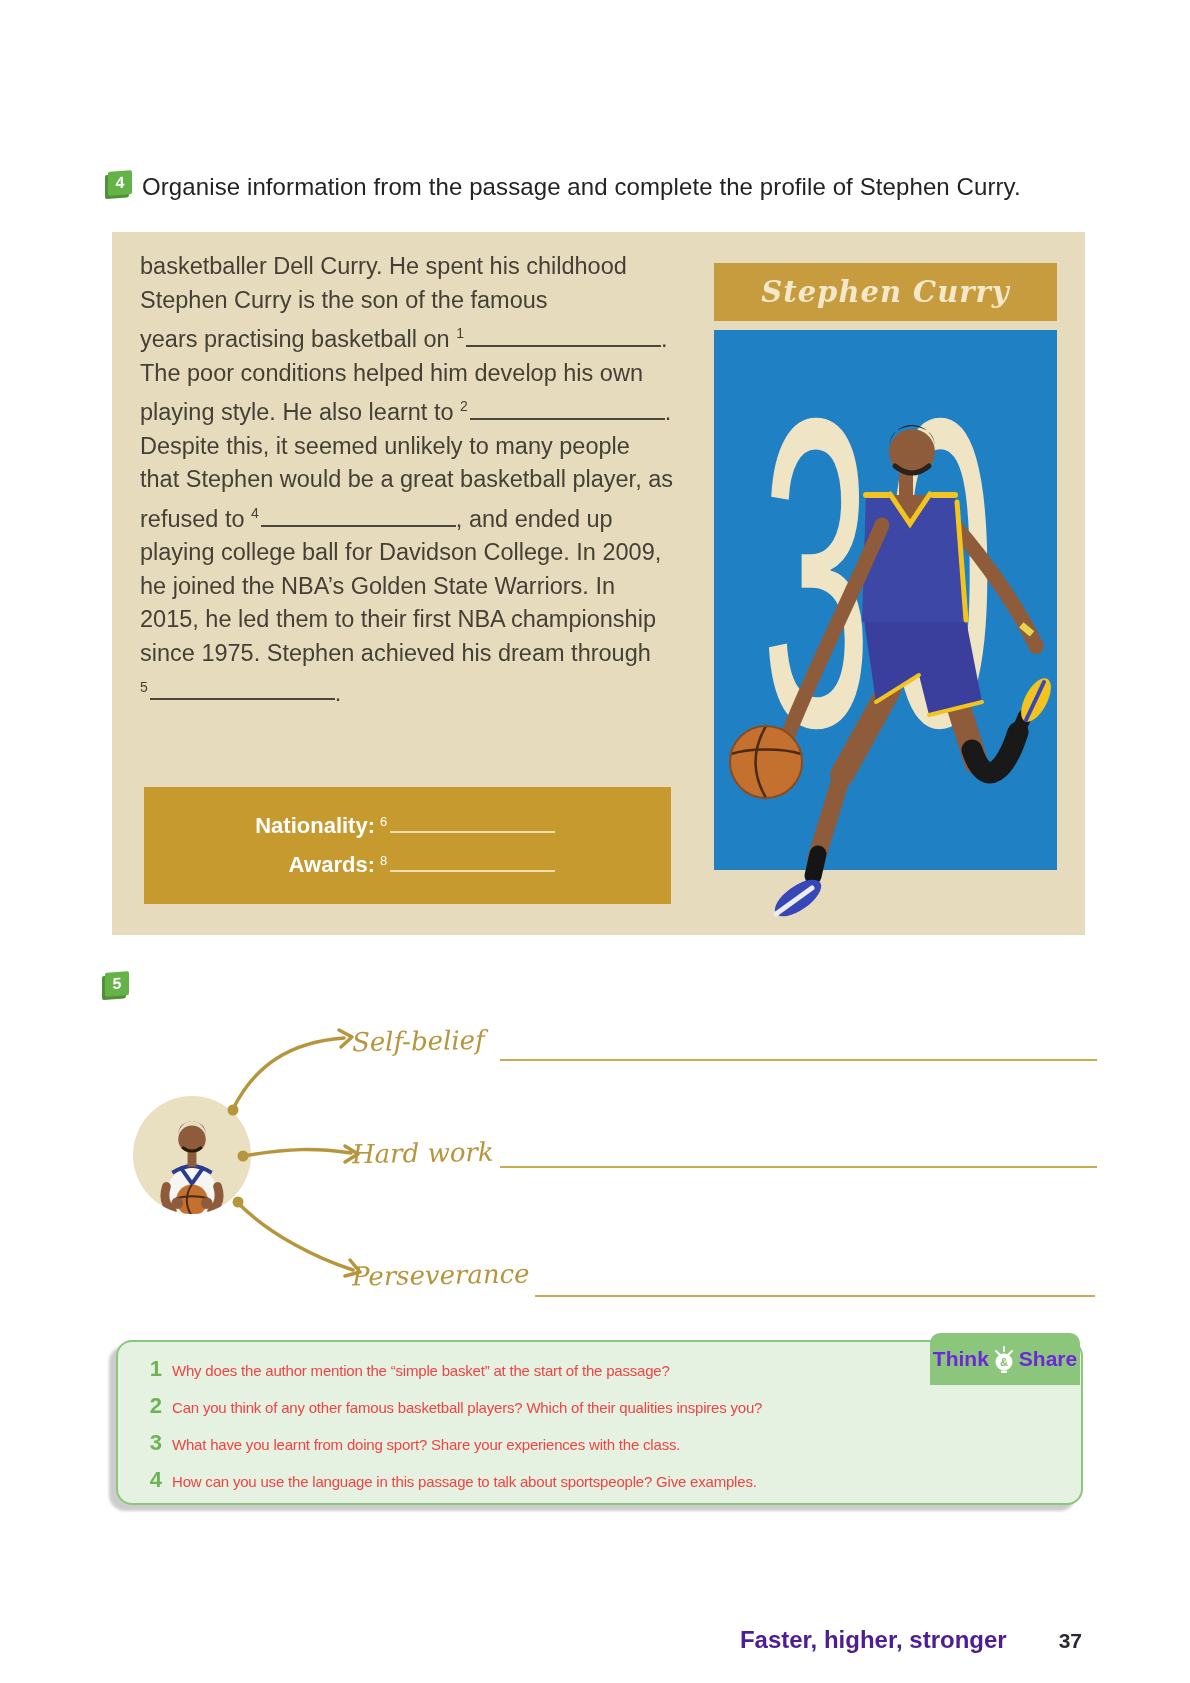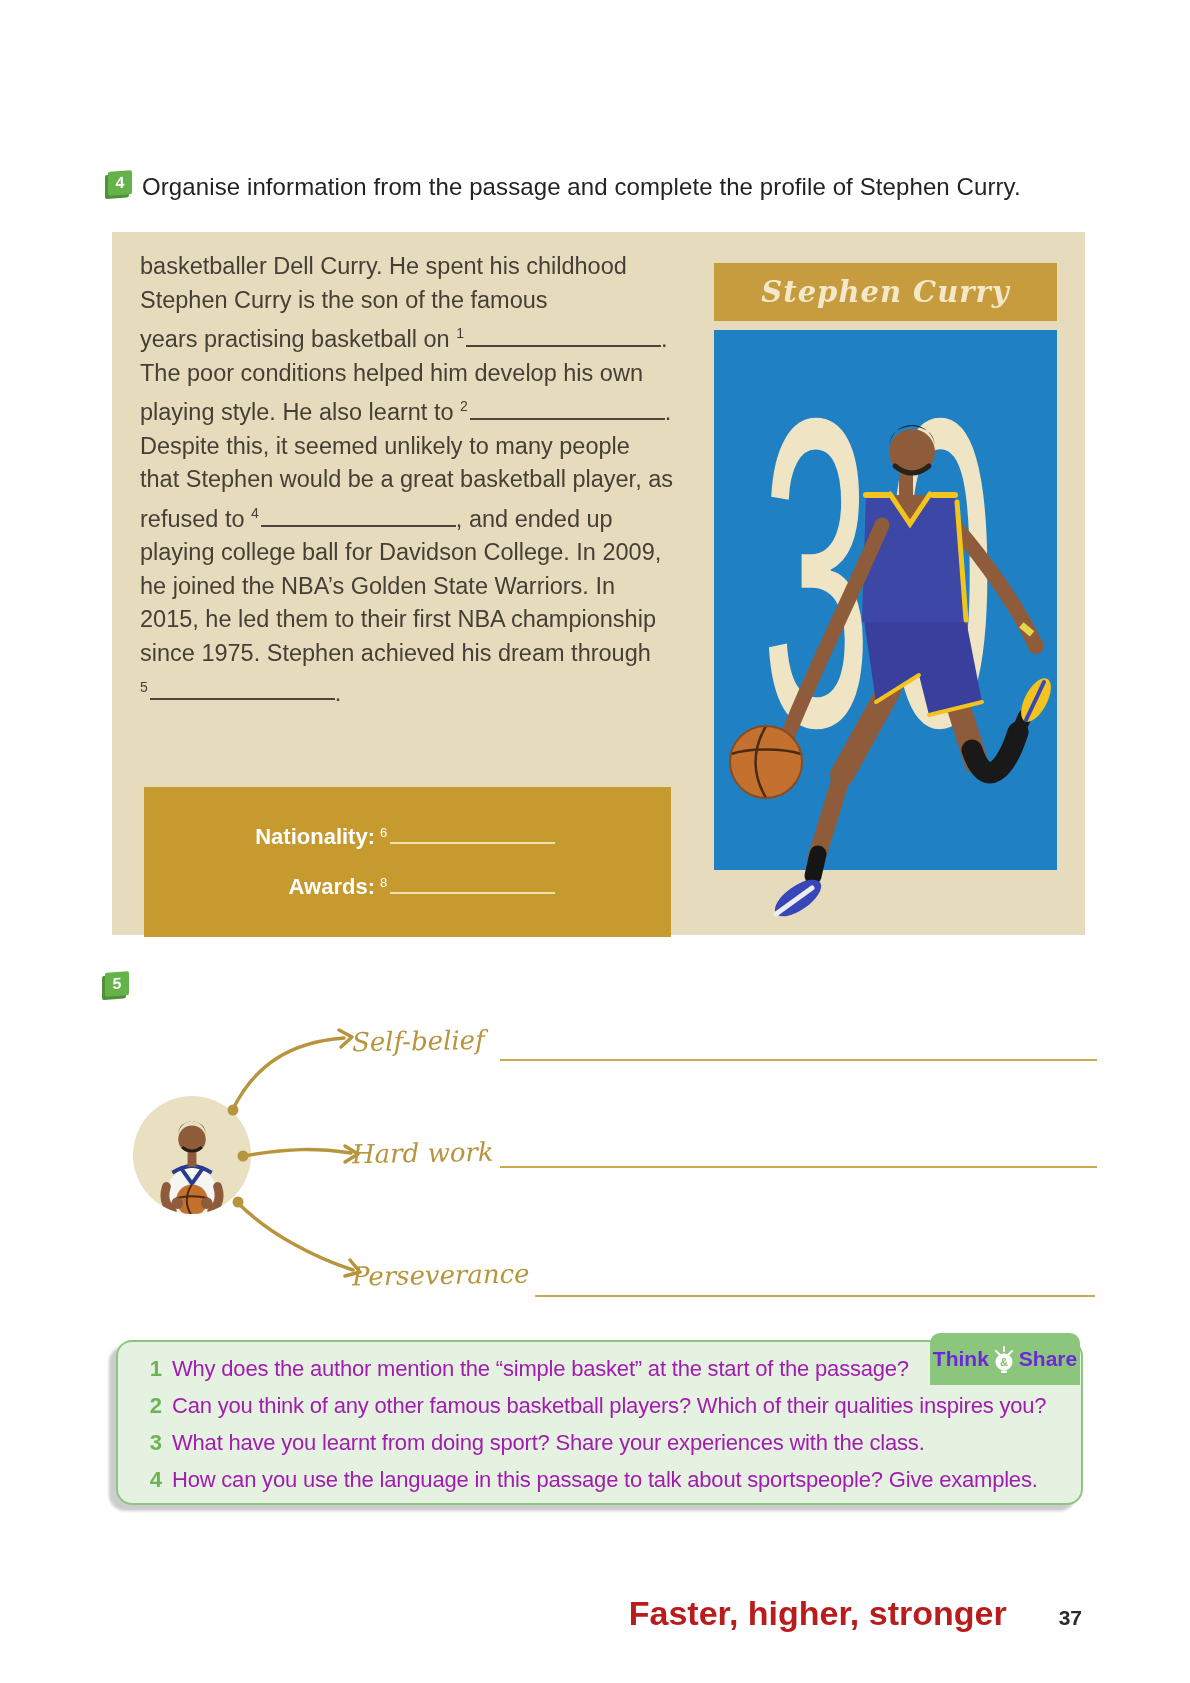--- a/index.html
+++ b/index.html
@@ -28,21 +28,21 @@
     font-size:23.5px; line-height:33.6px; color:#453F35;
   }
   .p-line { white-space:nowrap; }
   .blank .bline {
     display:inline-block; width:195px; height:0.92em;
     border-bottom:2px solid #4A463C; vertical-align:baseline;
   }
   .blank sup { font-size:14px; color:#453F35; margin-right:2px; }
   
   .info-box {
-    position:absolute; left:144px; top:787px; width:527px; height:150px;
+    position:absolute; left:144px; top:787px; width:527px; height:117px;
     background:#C79A30; display:flex; flex-direction:column;
     justify-content:space-evenly; padding:12px 0;
   }
   .info-row { display:flex; align-items:baseline; }
   .info-label {
     width:231px; text-align:right; color:#ffffff; font-weight:bold;
     font-size:22px;
   }
   .info-sup { color:#ffffff; font-size:13px; transform:translateY(-7px); margin-left:5px; }
   .info-line {
@@ -80,27 +80,27 @@
     position:absolute; left:930px; top:1333px; width:150px; height:52px;
     background:#8CC67D; border-radius:10px 10px 0 0; z-index:2;
     display:flex; align-items:center; justify-content:center; gap:4px;
   }
   .ts-tab .ts-word { color:#6d28d9; font-weight:bold; font-size:21px; }
   .ts-questions {
     position:absolute; left:146px; top:1356px; width:920px; z-index:3;
   }
   .ts-q { display:flex; gap:10px; height:37px; align-items:baseline; }
   .ts-q .qnum { width:16px; text-align:right; color:#6DB356; font-weight:bold; font-size:22px; }
-  .ts-q .qtext { color:#a21caf; font-size:22px; letter-spacing:-0.2px; white-space:nowrap;text-align:center; }
+  .ts-q .qtext { color:#ef4444; font-size:15px; letter-spacing:-0.2px; white-space:nowrap;text-align:center; }
   
   .footer {
     position:absolute; right:108px; top:1594px; display:flex;
     align-items:baseline; gap:52px;
   }
-  .footer .f-title { font-weight:bold; font-size:34px; color:#b91c1c; }
+  .footer .f-title { font-weight:bold; font-size:24px; color:#4c1d95;margin-top:32px; }
   .footer .f-page  { font-weight:bold; font-size:21px; color:#2A2A33; }
 </style>
 </head>
 <body>
 
 <div class="page">
 
   <div class="ex-badge" style="left:108px; top:171px;">
     <span>4</span>
   </div>

